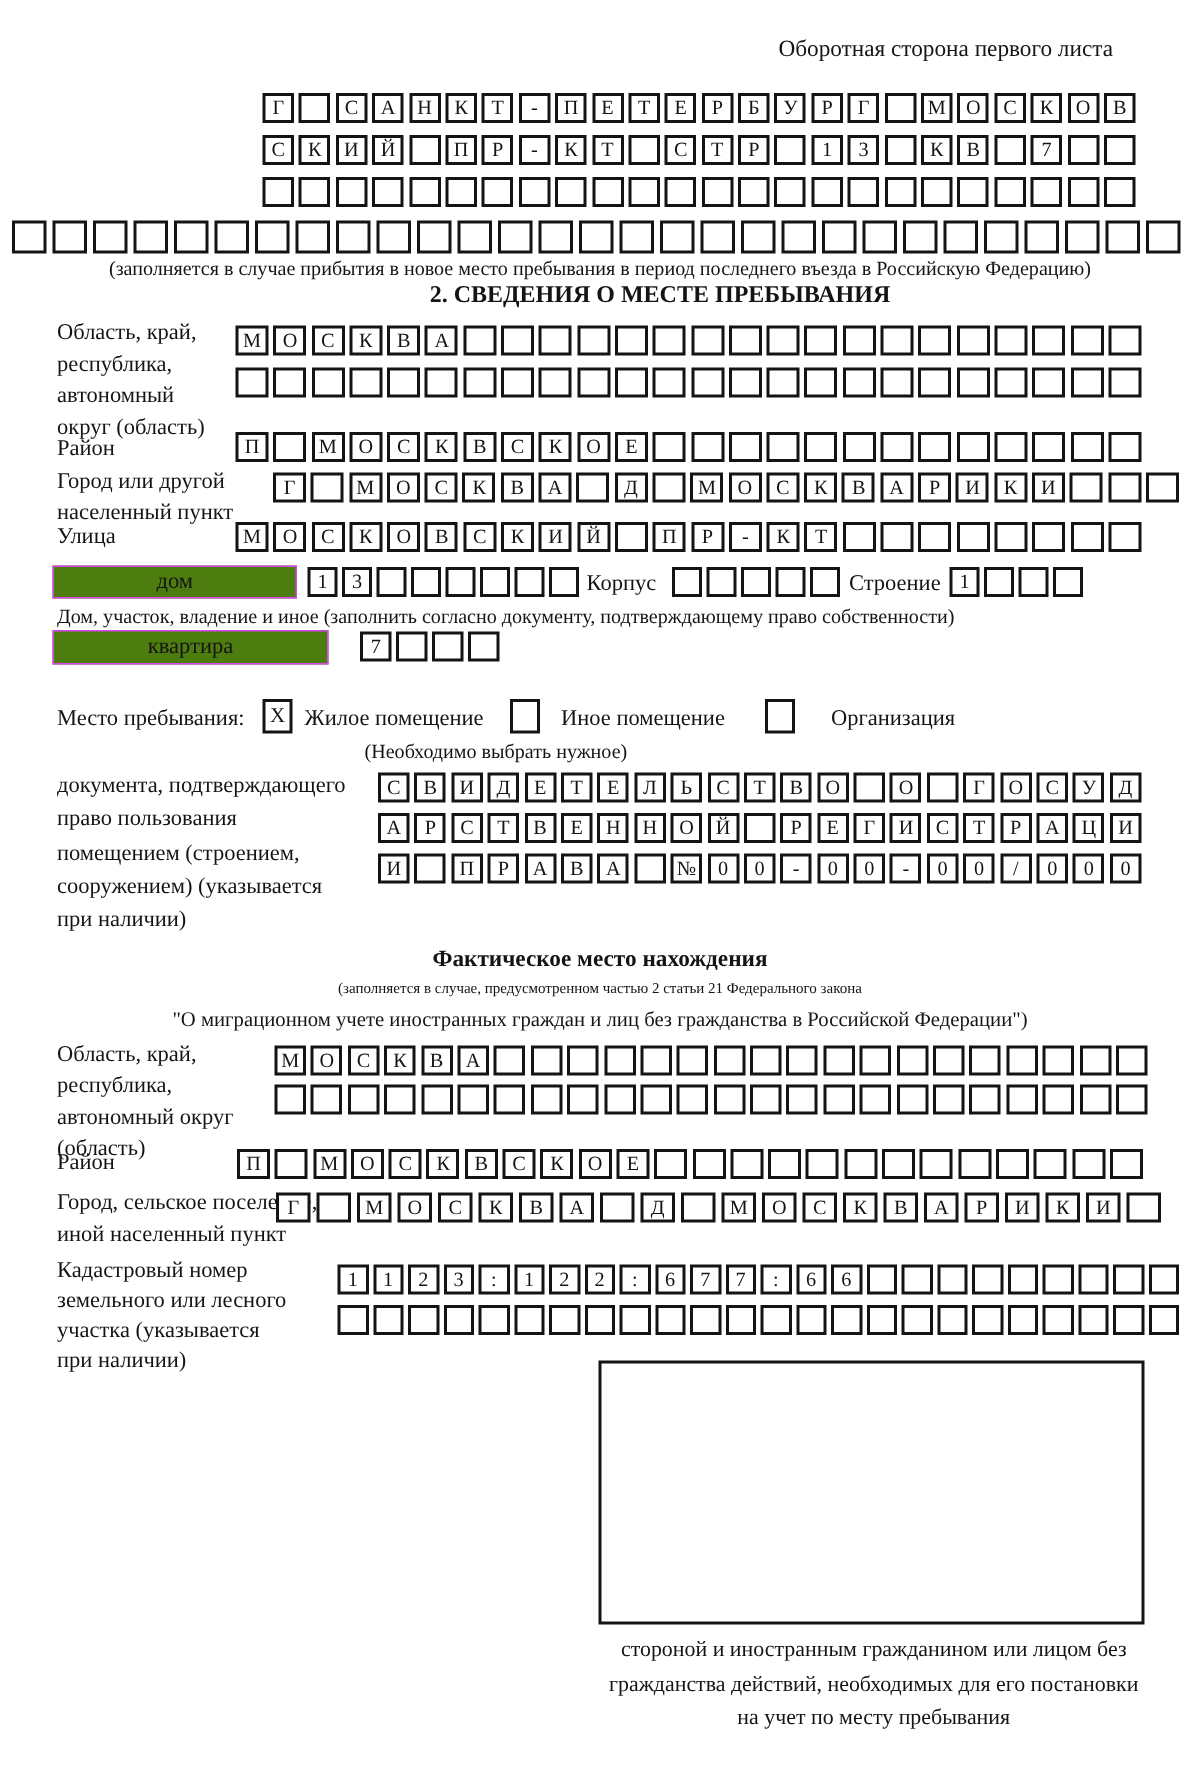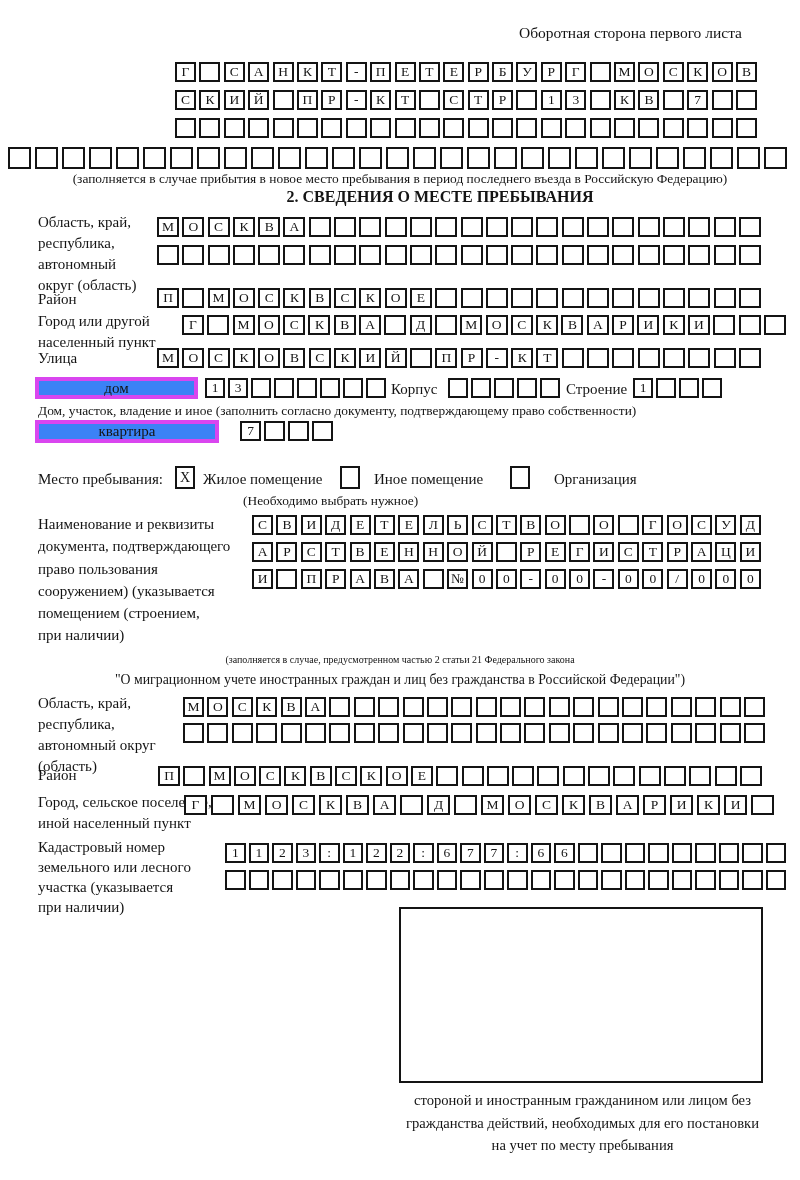--- a/index.html
+++ b/index.html
@@ -15,22 +15,22 @@
   .title{font-weight:bold;font-size:16px;padding-left:40px;}
   .cellrow{position:absolute;display:flex;gap:var(--cg,3.4px);}
   .cell{
     box-sizing:border-box;flex:0 0 auto;
     width:var(--cw,21px);height:var(--ch,20px);
     border:2px solid #141414;background:#fff;
     display:flex;align-items:center;justify-content:center;
     font-size:13.5px;line-height:1;
   }
   .widebox{
-    position:absolute;box-sizing:border-box;border:4px solid #d946ef;
-    display:flex;align-items:center;justify-content:center;font-size:15px;background:#3b82f6;
+    position:absolute;box-sizing:border-box;border:1px solid #d946ef;
+    display:flex;align-items:center;justify-content:center;font-size:15px;background:#4d7c0f;
   }
   .checkbox{
     position:absolute;box-sizing:border-box;width:20px;height:23px;
     border:2px solid #141414;display:flex;align-items:center;justify-content:center;
     font-size:14px;background:#fff;
   }
   .stampbox{position:absolute;box-sizing:border-box;border:2.5px solid #141414;background:#fff;}
   .caption{font-size:14.6px;line-height:22.5px;text-align:center;}
   .caption div{white-space:nowrap;}
 </style>
@@ -339,25 +339,24 @@
   <div class="abs lbl" style="left:38px;top:469px">Место пребывания:</div>
   <div class="checkbox" style="left:175px;top:466px">X</div>
   <div class="abs lbl" style="left:203px;top:469px">Жилое помещение</div>
   <div class="checkbox" style="left:340px;top:466px"></div>
   <div class="abs lbl" style="left:374px;top:469px">Иное помещение</div>
   <div class="checkbox" style="left:510px;top:466px"></div>
   <div class="abs lbl" style="left:554px;top:469px">Организация</div>
   <div class="abs note" style="left:243px;top:493px">(Необходимо выбрать нужное)</div>
 
   <div class="abs lbl" style="left:38px;top:513px;line-height:22.3px">
-      <div>Наименование и реквизиты</div>
       <div>документа, подтверждающего</div>
       <div>право пользования</div>
+      <div>помещением (строением,</div>
       <div>сооружением) (указывается</div>
-      <div>помещением (строением,</div>
       <div>при наличии)</div>
     </div>
   <div class="cellrow" style="left:252px;top:515px">
       <div class="cell">С</div>
       <div class="cell">В</div>
       <div class="cell">И</div>
       <div class="cell">Д</div>
       <div class="cell">Е</div>
       <div class="cell">Т</div>
       <div class="cell">Е</div>
@@ -416,20 +415,21 @@
       <div class="cell">0</div>
       <div class="cell">-</div>
       <div class="cell">0</div>
       <div class="cell">0</div>
       <div class="cell">/</div>
       <div class="cell">0</div>
       <div class="cell">0</div>
       <div class="cell">0</div>
     </div>
 
+  <div class="abs center" style="top:631px;font-weight:bold;font-size:15.5px">Фактическое место нахождения</div>
   <div class="abs center" style="top:654px;font-size:10px">(заполняется в случае, предусмотренном частью 2 статьи 21 Федерального закона</div>
   <div class="abs center" style="top:672px;font-size:13.8px">"О миграционном учете иностранных граждан и лиц без гражданства в Российской Федерации")</div>
 
   <div class="abs lbl" style="left:38px;top:693px">
       <div>Область, край,</div>
       <div>республика,</div>
       <div>автономный округ</div>
       <div>(область)</div>
     </div>
   <div class="cellrow" style="left:183px;top:697px">

